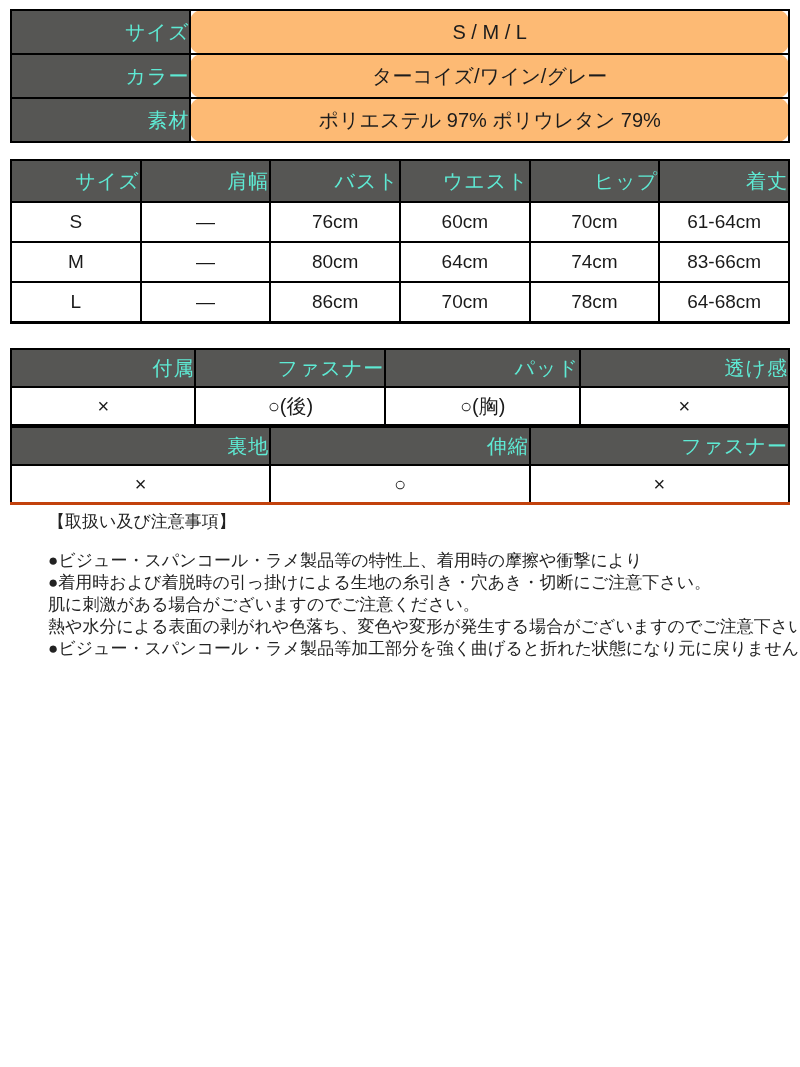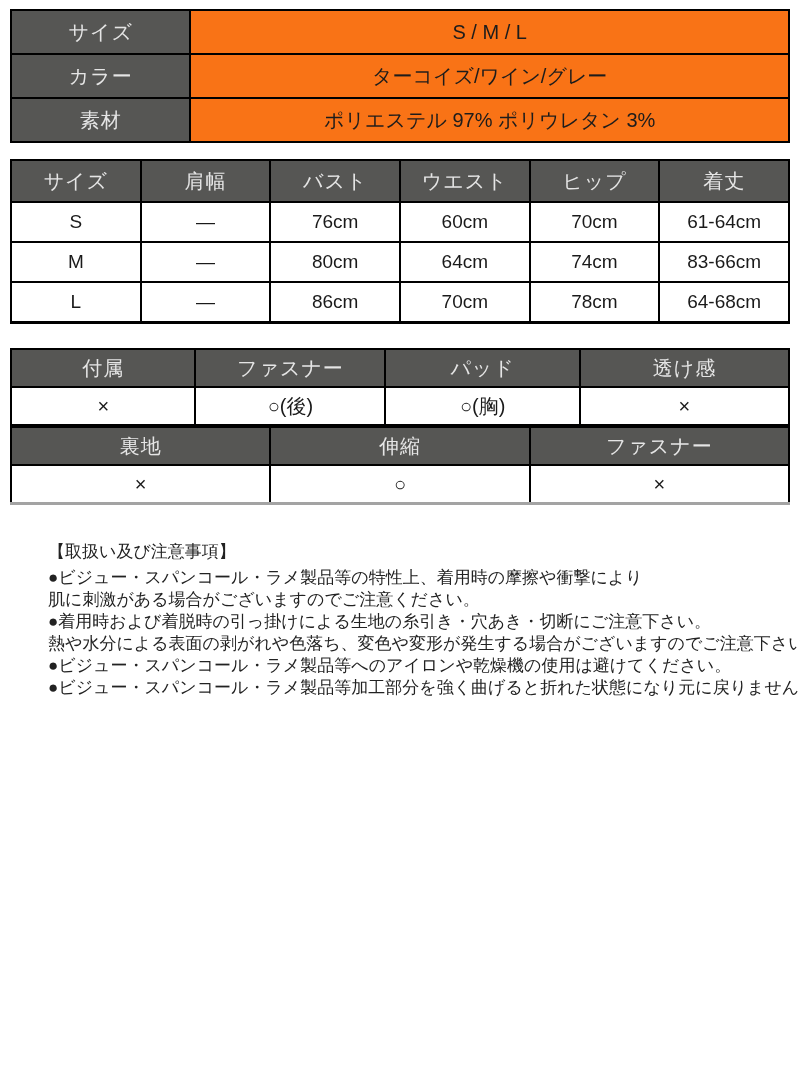--- a/index.html
+++ b/index.html
@@ -9,65 +9,65 @@
     color:#1a1a1a;
     -webkit-font-smoothing:antialiased;
   }
   .wrap{padding:9px 10px 0 10px;}
 
   table{border-collapse:collapse;width:780px;table-layout:fixed;}
   td,th{border:2px solid #000;text-align:center;vertical-align:middle;
         font-weight:400;padding:0;overflow:hidden;white-space:nowrap;}
 
   
-  .hdr{background:#565654;color:#e5e5e5;font-size:20px;letter-spacing:1px;}
+  .hdr{background:#565654;color:#5eead4;font-size:20px;letter-spacing:1px;text-align:right;}
 
   
   .spec{margin-bottom:16px;border-top:1px solid #b5b5b5;border-left:1px solid #b5b5b5;}
   .spec td,.spec th{height:42px;font-size:20px;}
   .spec .lbl{width:22.8%;}
-  .spec td{background:#f97316;color:#1c1c1c;}
+  .spec td{background:#fdba74;color:#1c1c1c;border-radius:12px;}
 
   
   .sizes{margin-bottom:24px;border-bottom:3px solid #000;border-top:1px solid #b5b5b5;}
   .sizes th{height:40px;}
   .sizes td{height:38px;font-size:19px;background:#fff;}
   .sizes th,.sizes td{width:16.66%;}
 
   
   .feat{border-top:1px solid #b5b5b5;}
   .feat th{height:36px;}
   .feat td{height:36px;font-size:20px;background:#fff;}
-  .feat2{border-bottom:3px solid #a3a3a3;margin-bottom:30px;}
+  .feat2{border-bottom:3px solid #c2410c;}
   .w1{width:23.7%}.w2{width:24.4%}.w3{width:25.0%}.w4{width:26.9%}
   .t13{width:33.33%}
 
   
   .notes{padding:6px 10px 0 38px;font-size:17px;line-height:22px;color:#222;}
   .notes p{margin:0;white-space:nowrap;}
-  .notes .ttl{margin-bottom:4px;}
+  .notes .ttl{margin-bottom:17px;}
 </style>
 </head>
 <body>
 
 <div class="wrap">
 
   <table class="spec">
     <tbody>
         <tr>
       <th class="hdr lbl">サイズ</th>
       <td>S / M / L</td>
     </tr>
     <tr>
       <th class="hdr lbl">カラー</th>
       <td>ターコイズ/ワイン/グレー</td>
     </tr>
     <tr>
       <th class="hdr lbl">素材</th>
-      <td>ポリエステル 97% ポリウレタン 3%</td>
+      <td>ポリエステル 97% ポリウレタン 79%</td>
     </tr>
   </tbody>
     </table>
 
   <table class="sizes">
     <tbody>
         <tr>
       <th class="hdr">サイズ</th>
       <th class="hdr">肩幅</th>
       <th class="hdr">バスト</th>
@@ -130,20 +130,19 @@
       <td>×</td>
       <td>○</td>
       <td>×</td>
     </tr>
   </tbody>
     </table>
 
   <div class="notes">
     <p class="ttl">【取扱い及び注意事項】</p>
     <p>●ビジュー・スパンコール・ラメ製品等の特性上、着用時の摩擦や衝撃により</p>
+    <p>●着用時および着脱時の引っ掛けによる生地の糸引き・穴あき・切断にご注意下さい。</p>
     <p>肌に刺激がある場合がございますのでご注意ください。</p>
-    <p>●着用時および着脱時の引っ掛けによる生地の糸引き・穴あき・切断にご注意下さい。</p>
     <p>熱や水分による表面の剥がれや色落ち、変色や変形が発生する場合がございますのでご注意下さい。</p>
-    <p>●ビジュー・スパンコール・ラメ製品等へのアイロンや乾燥機の使用は避けてください。</p>
     <p>●ビジュー・スパンコール・ラメ製品等加工部分を強く曲げると折れた状態になり元に戻りません。</p>
   </div>
 
 </div>
 
 </body></html>

